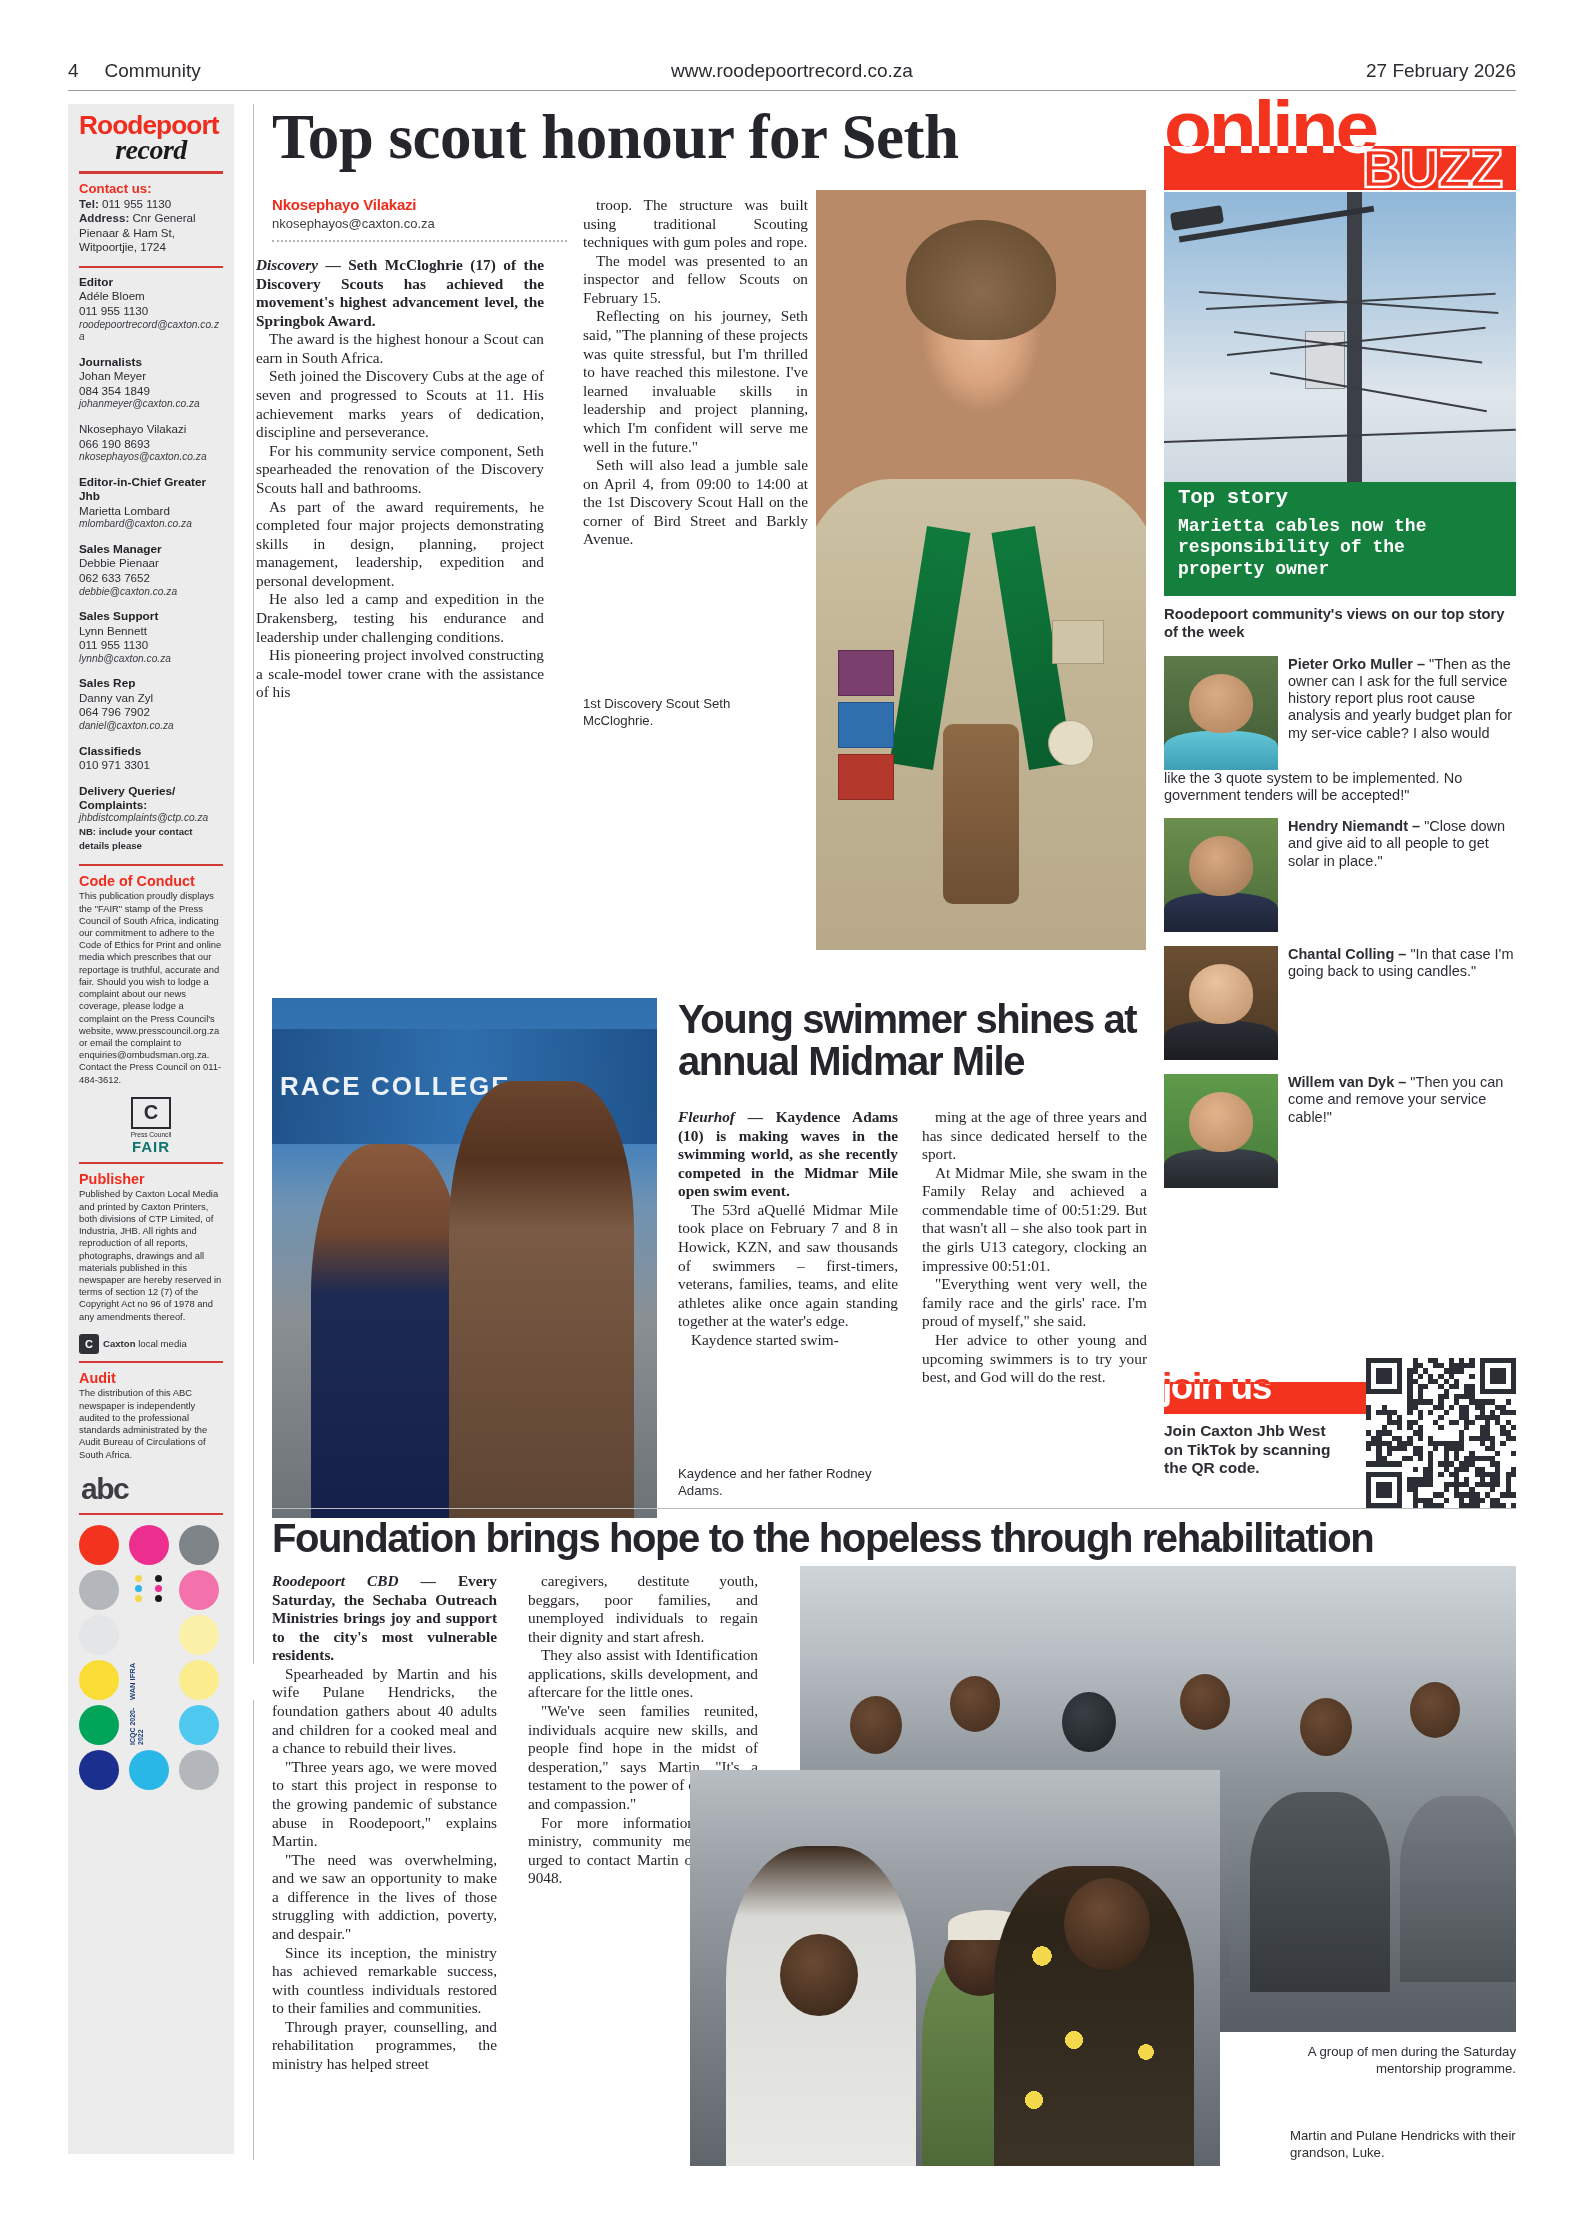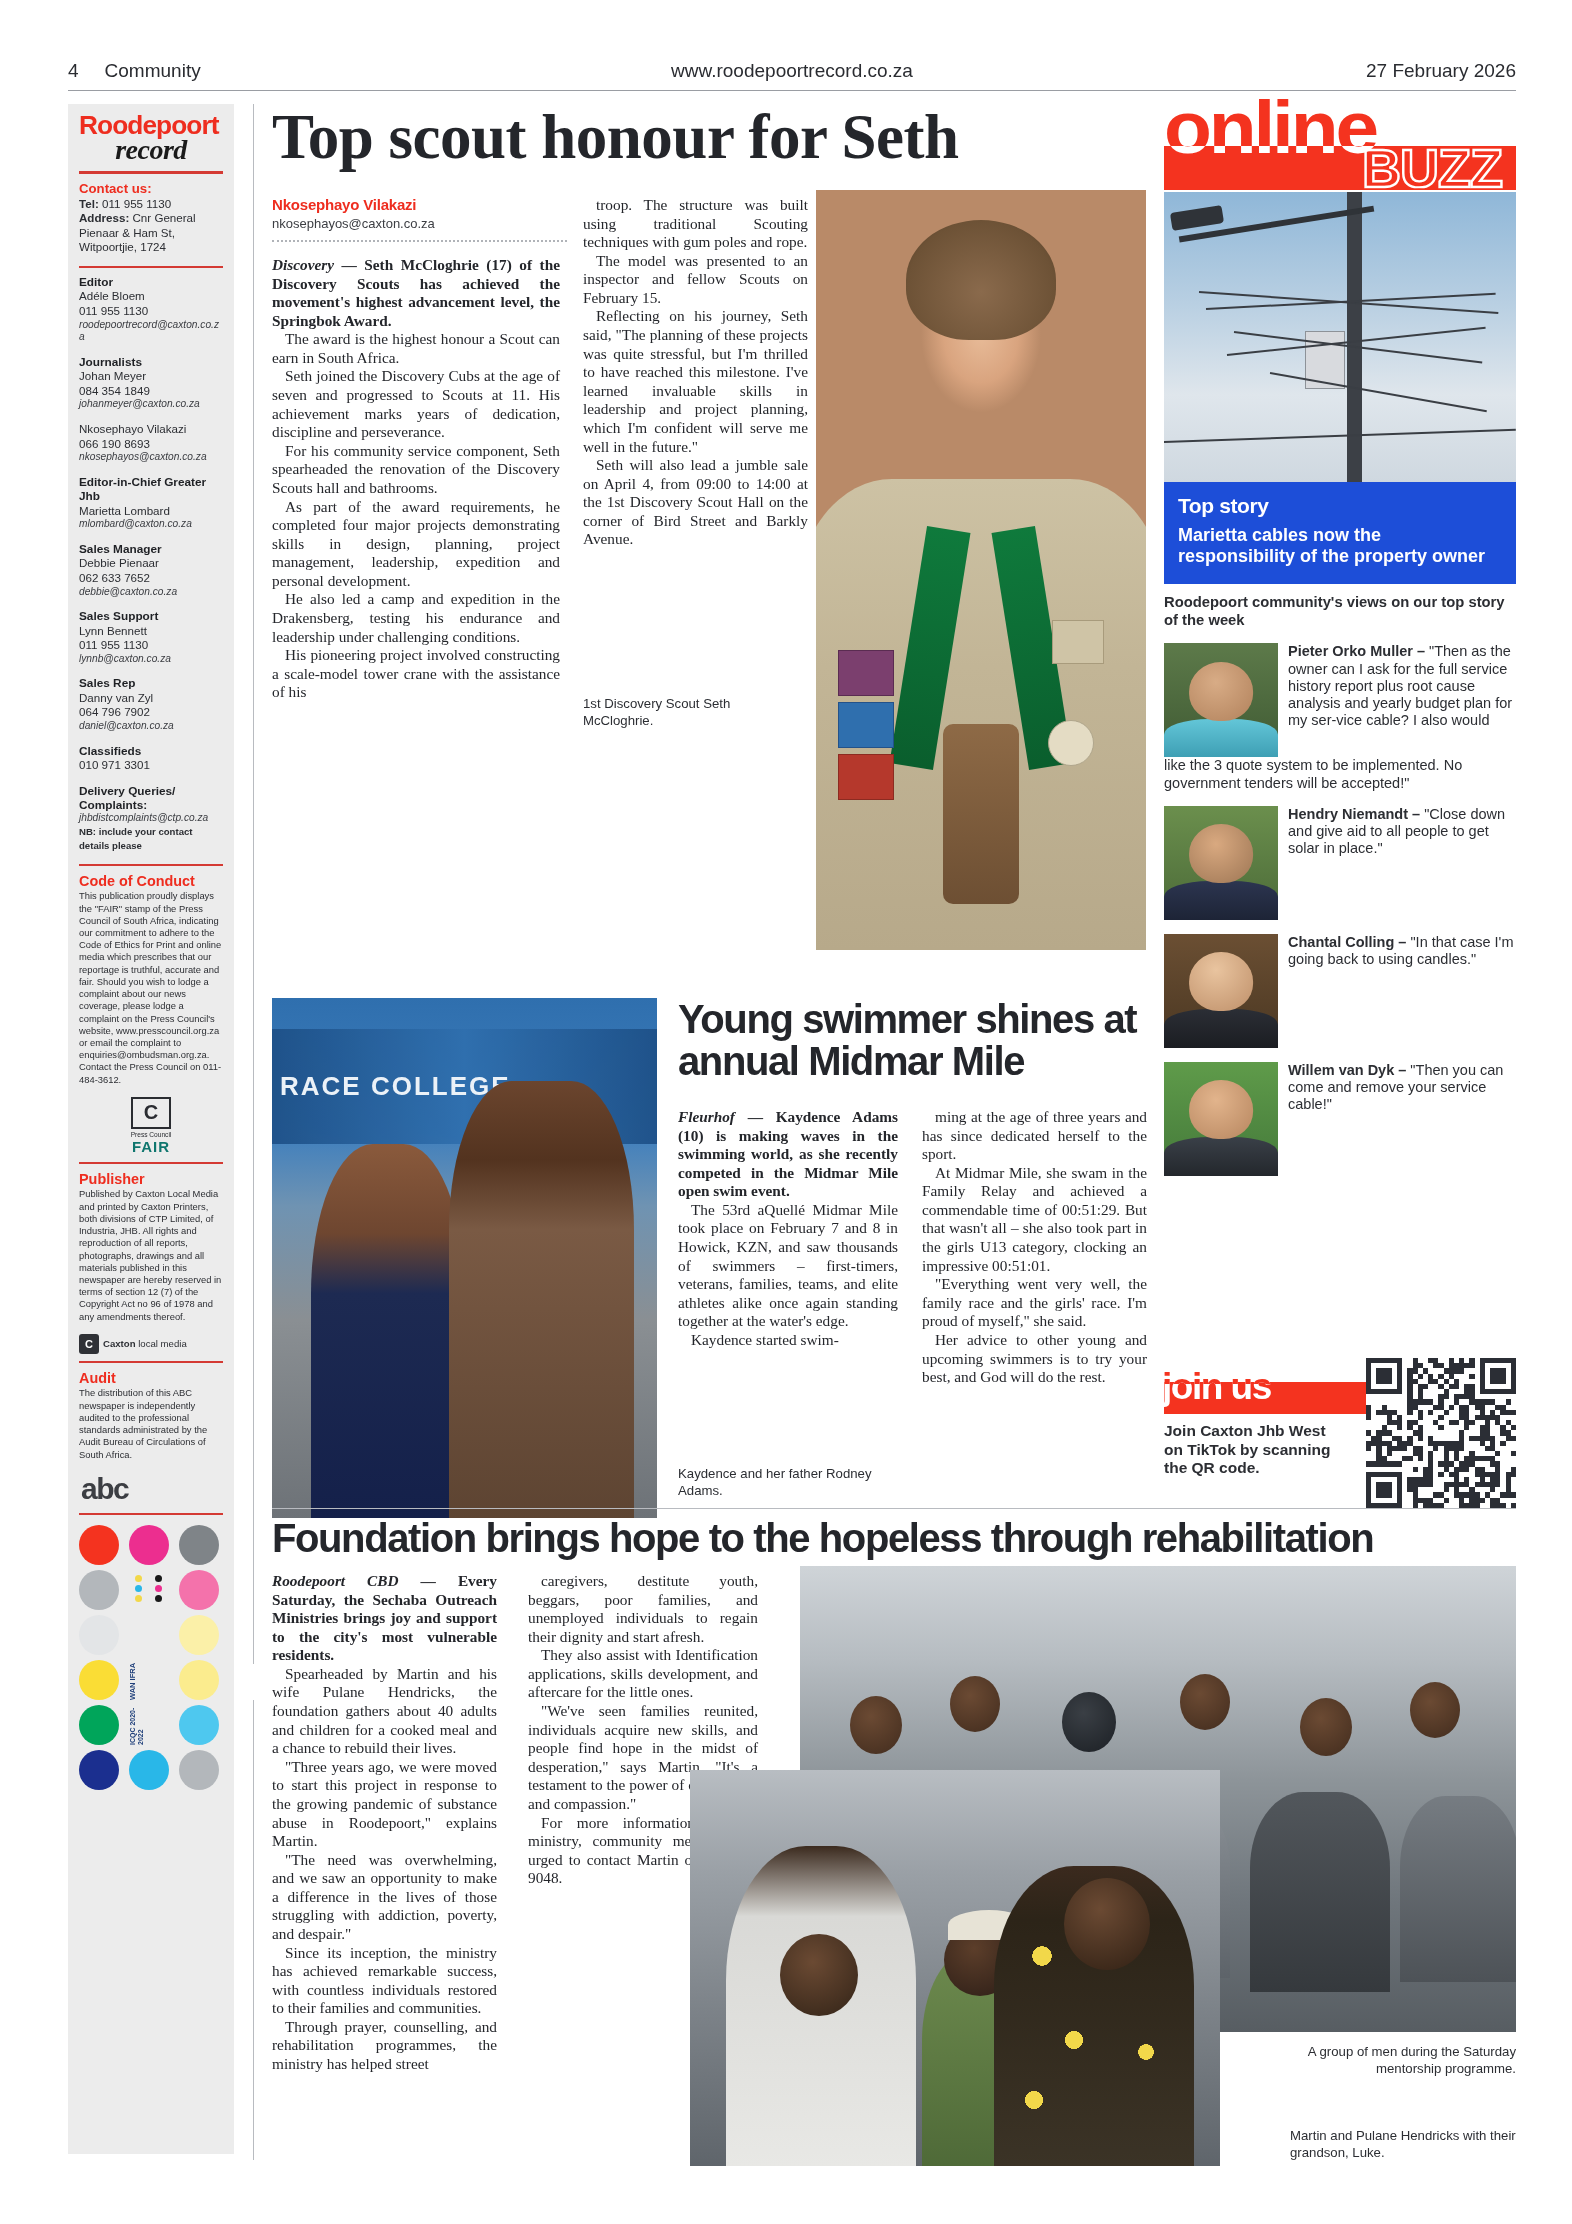--- a/index.html
+++ b/index.html
@@ -266,22 +266,22 @@
   .buzz-buzz-lower {
     position: absolute; right: 14px; top: 44px;
     font-family: "Liberation Sans", sans-serif;
     font-weight: bold; font-size: 54px; line-height: 0.9;
     letter-spacing: -1px;
     color: transparent; -webkit-text-stroke: 2.4px #f4331f;
     clip-path: inset(44px 0 0 0);
   }
 
   .topstory-box {
-    background: #1d4ed8; color: #fff; padding: 12px 14px 16px 14px;
-    font-family: Liberation Sans, sans-serif;
+    background: #15803d; color: #fff; padding: 4px 14px 16px 14px;
+    font-family: Liberation Mono, monospace;
   }
   .topstory-label { font-size: 21px; font-weight: bold; letter-spacing: -0.4px; }
   .topstory-head { font-size: 18px; font-weight: bold; line-height: 1.19; margin-top: 7px; }
   .buzz-intro {
     font-family: "Liberation Sans", sans-serif;
     font-size: 14.8px; font-weight: bold; line-height: 1.2;
     color: #2c2e33; margin-top: 10px;
   }
 
   .comment {
@@ -525,21 +525,21 @@
 </div>
 
 <div class="vrule" style="left:253px; top:104px; height:1560px;"></div>
 <div class="vrule" style="left:253px; top:1700px; height:460px;"></div>
 
 <h1 class="headline-1">Top scout honour for Seth</h1>
 <div class="byline-name">Nkosephayo Vilakazi</div>
 <div class="byline-mail">nkosephayos@caxton.co.za</div>
 <div class="dotted-rule"></div>
 
-<div class="col" id="scout-col1" style="left:272px; top:256px; width:288px; height:672px;">
+<div class="col" id="scout-col1" style="left:256px; top:256px; width:288px; height:672px;">
     <p class="lead"><i>Discovery</i> — Seth McCloghrie (17) of the Discovery Scouts has achieved the movement's highest advancement level, the Springbok Award.</p>
     <p>The award is the highest honour a Scout can earn in South Africa.</p>
     <p>Seth joined the Discovery Cubs at the age of seven and progressed to Scouts at 11. His achievement marks years of dedication, discipline and perseverance.</p>
     <p>For his community service component, Seth spearheaded the renovation of the Discovery Scouts hall and bathrooms.</p>
     <p>As part of the award requirements, he completed four major projects demonstrating skills in design, planning, project management, leadership, expedition and personal development.</p>
     <p>He also led a camp and expedition in the Drakensberg, testing his endurance and leadership under challenging conditions.</p>
     <p>His pioneering project involved constructing a scale-model tower crane with the assistance of his</p>
   </div>
 <div class="col" id="scout-col2" style="left:583px; top:196px; width:225px; height:480px;">
     <p>troop. The structure was built using traditional Scouting techniques with gum poles and rope.</p>

